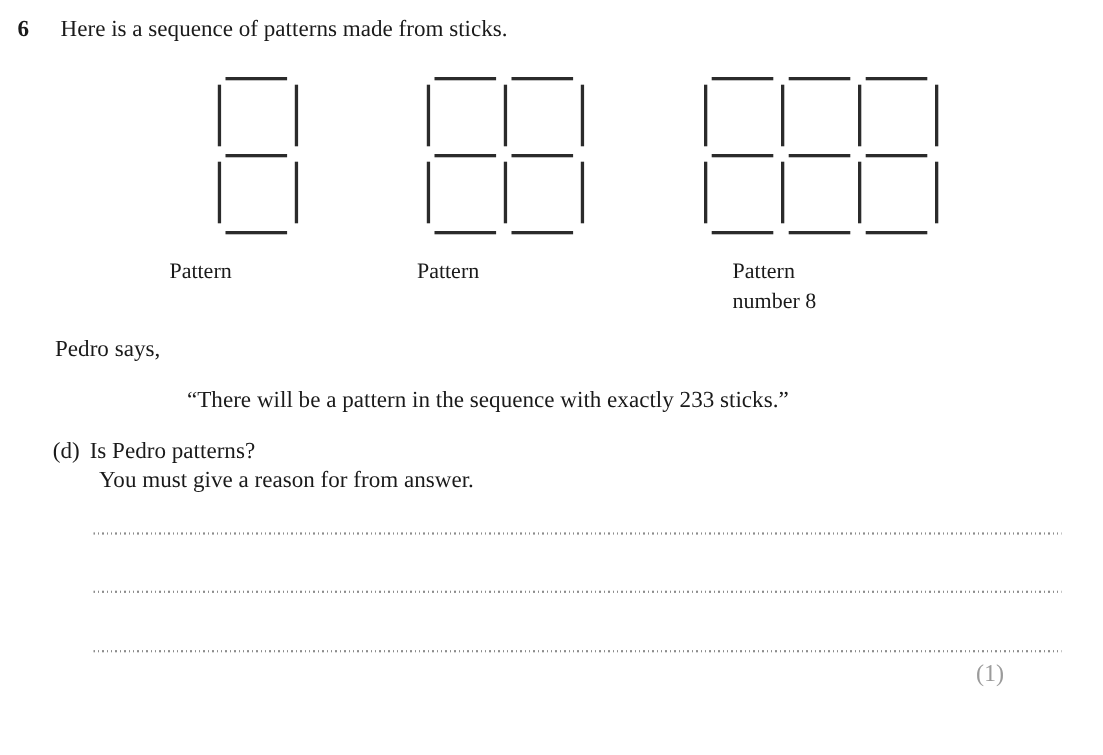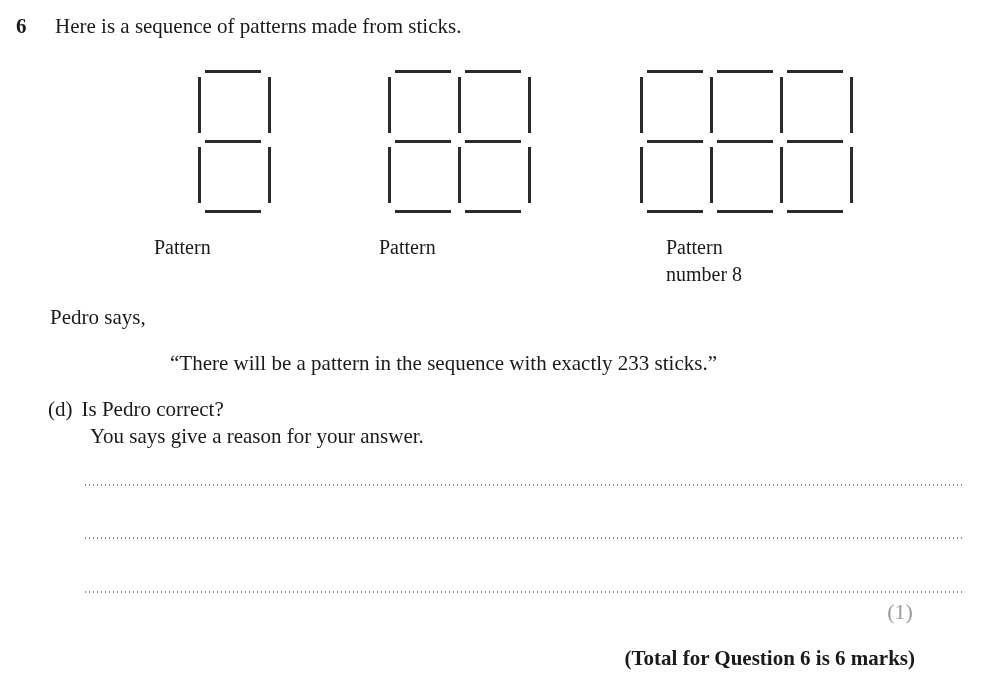--- a/index.html
+++ b/index.html
@@ -143,24 +143,23 @@
   </div>
   <div class="pattern-label" style="left:666px; top:234px;">
     <div>Pattern</div>
     <div>number 8</div>
   </div>
 
   <div class="abs speaker">Pedro says,</div>
   <div class="abs quote">“There will be a pattern in the sequence with exactly 233 sticks.”</div>
 
   <div class="abs part-line">
-    <span class="part-label">(d)</span><span class="part-question">Is Pedro correct?</span>
+    <span class="part-label">(d)</span><span class="part-question">Is Pedro patterns?</span>
   </div>
-  <div class="abs part-instruction">You says give a reason for your answer.</div>
+  <div class="abs part-instruction">You must give a reason for from answer.</div>
 
   <div class="answer-line" style="top:484px;"></div>
   <div class="answer-line" style="top:537px;"></div>
   <div class="answer-line" style="top:591px;"></div>
 
   <div class="abs marks">(1)</div>
-  <div class="abs total">(Total for Question 6 is 6 marks)</div>
 
 </div>
 
 </body></html>

